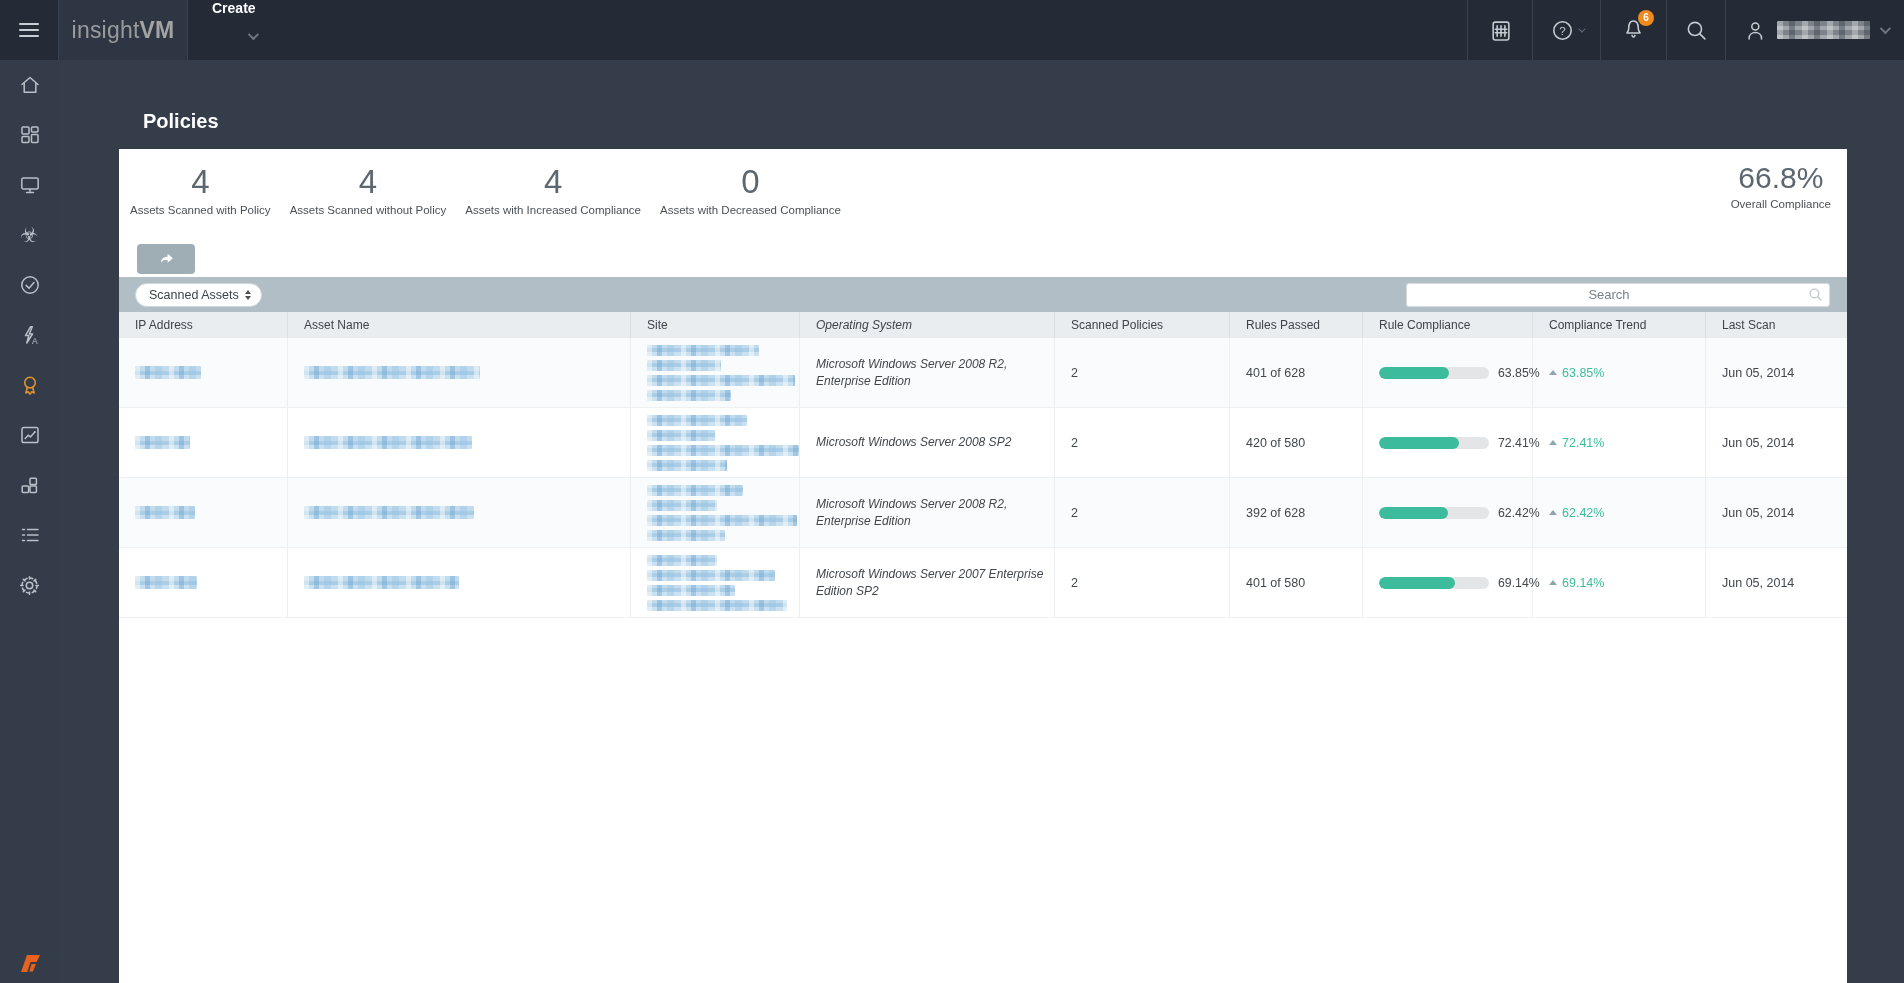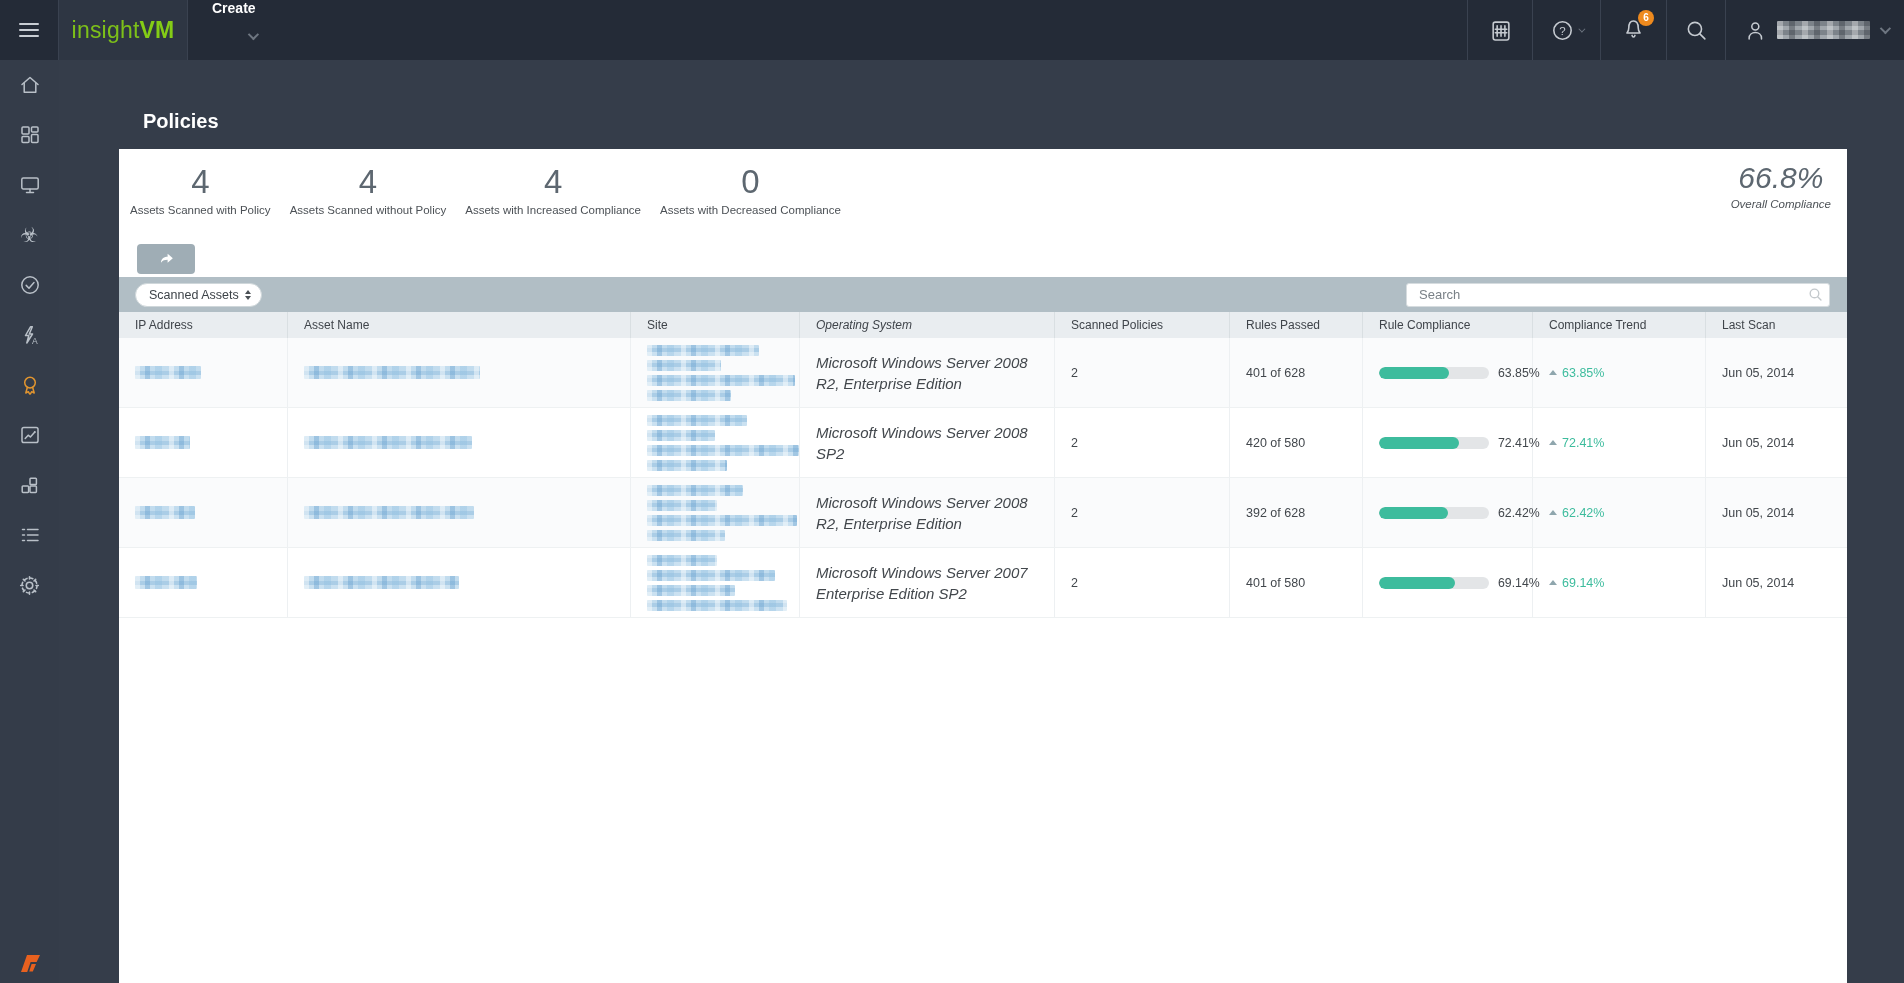--- a/index.html
+++ b/index.html
@@ -11,21 +11,21 @@
     overflow:hidden;
     color:#42474c;
   }
   .glyph { font-family:"DejaVu Sans", sans-serif; }
 
   
   .topnav { position:absolute; top:0; left:0; width:100%; height:60px; background:#242b37; display:flex; align-items:stretch; z-index:10; }
   .nav-menu { width:59px; border-right:1px solid #3a4250; display:flex; flex-direction:column; align-items:center; justify-content:center; gap:4px; cursor:pointer; }
   .nav-menu span { display:block; width:20px; height:2px; background:#c9ced4; border-radius:1px; }
   .nav-logo { width:129px; background:#2e3643; border-right:1px solid #3a4250; display:flex; align-items:center; justify-content:center; }
-  .logo-text { color:#84cc16; font-size:23px; letter-spacing:.2px; white-space:nowrap; }
+  .logo-text { color:#a3a3a3; font-size:23px; letter-spacing:.2px; white-space:nowrap; }
   .logo-text .thin { font-weight:400; opacity:.92; }
   .logo-text .bold { font-weight:700; }
   .nav-create { display:flex; align-items:flex-end; gap:16px; padding:0 24px; color:#fff; font-size:14px; font-weight:700; cursor:pointer;flex-direction:column; }
   .chev { display:inline-block; width:8px; height:8px; border-right:2px solid #6e7681; border-bottom:2px solid #6e7681; transform:rotate(45deg) translateY(-2px); }
   .chev.small { width:5px; height:5px; border-width:1.6px; }
   .nav-right { margin-left:auto; display:flex; align-items:stretch; }
   .nav-cell { border-left:1px solid #3a4250; display:flex; align-items:center; justify-content:center; cursor:pointer; }
   .nav-cell.w-cal { width:65px; } .nav-cell.w-help { width:68px; gap:4px; }
   .nav-cell.w-bell { width:66px; } .nav-cell.w-search { width:59px; }
   .nav-cell.w-user { width:179px; gap:10px; justify-content:flex-start; padding-left:18px; }
@@ -61,48 +61,48 @@
   .main { position:absolute; left:60px; top:60px; right:0; bottom:0; }
   .page-title { position:absolute; left:59px; top:50px; color:#fff; font-size:20px; font-weight:700;margin-left:24px; }
   .card { position:absolute; left:59px; top:89px; width:1728px; bottom:0; background:#fff; }
 
   
   .stats { position:relative; height:95px; }
   .stats-row { display:flex; gap:19px; padding:14px 0 0 11px; }
   .stat { text-align:center; }
   .stat-value { font-size:33px; color:#5d6770; line-height:1.15; }
   .stat-label { font-size:11.5px; color:#4c5156; margin-top:3px; white-space:nowrap; }
-  .overall { position:absolute; top:12px; right:16px; text-align:center;font-style:italic; }
+  .overall { position:absolute; top:12px; right:16px; text-align:center; }
   .overall-value { font-size:30px; color:#5d6770; line-height:1.15; }
   .overall-label { font-size:11.5px; color:#4c5156; margin-top:2px; }
 
   
   .share-btn { margin:0 0 3px 18px; width:58px; height:30px; background:#9fadb5; border:none; border-radius:4px; display:flex; align-items:center; justify-content:center; cursor:pointer; }
   .toolbar { height:35px; background:#b1bec5; display:flex; align-items:center; padding:0 17px 0 16px; }
   .filter { height:24px; background:#fff; border:1px solid #cfd7da; border-radius:13px; display:flex; align-items:center; gap:6px; padding:0 10px 0 13px; font-size:12.5px; color:#3d4348; cursor:pointer; }
   .sort-arrows { display:flex; flex-direction:column; gap:2px; }
   .sort-arrows i { display:block; width:0; height:0; border-left:3.5px solid transparent; border-right:3.5px solid transparent; }
   .sort-arrows .up { border-bottom:4px solid #4a5055; }
   .sort-arrows .down { border-top:4px solid #4a5055; }
   .search-wrap { margin-left:auto; position:relative; width:424px; }
-  .search-input { width:100%; height:24px; border:1px solid #d6dcdf; border-radius:3px; font-size:13px; color:#3d4348; padding:0 30px 0 12px; outline:none; font-family:inherit; }
+  .search-input { width:100%; height:24px; border:1px solid #d6dcdf; border-radius:3px; font-size:13px; color:#3d4348; padding:0 30px 0 12px; outline:none; font-family:inherit;text-align:center; }
   .search-input::placeholder { color:#7a8187; }
   .search-in-ico { position:absolute; right:7px; top:4px; opacity:.5; }
 
   
   .thead { display:flex; height:26px; background:#e9edf0; }
   .th { font-size:12px; color:#3f444a; padding-left:16px; border-right:1px solid #d9dfe2; height:100%; display:flex; align-items:center; }
   .c1{width:169px;} .c2{width:343px;} .c3{width:169px;} .c4{width:255px;font-style:italic;}
   .c5{width:175px;} .c6{width:133px;} .c7{width:170px;} .c8{width:173px;}
   .c9{width:141px; border-right:none !important;}
   .tr { display:flex; height:70px; border-bottom:1px solid #eef1f2; background:#fff; }
   .tr:nth-child(odd) { background:#fafbfc; }
   .td { padding-left:16px; border-right:1px solid #edf0f2; display:flex; align-items:center; font-size:12.5px; color:#42474c; }
   .td.c3 { align-items:flex-start; padding-top:7px; }
-  .td.c4 { padding-right:10px; font-size:15px; line-height:1.4; }
+  .td.c4 { padding-right:10px; font-size:12px; line-height:1.4; }
   .td.c7 { padding-right:0; }
   .site-lines { display:flex; flex-direction:column; gap:4px; }
   .site-line { height:11px; }
   .bar { width:110px; height:12px; border-radius:6px; background:#e3e5e7; overflow:hidden; margin-right:9px; flex:none; }
   .bar-fill { height:100%; background:var(--teal); border-radius:6px; }
   .pct { font-size:12.3px; color:#42474c; white-space:nowrap; }
   .caret-up { width:0; height:0; border-left:4px solid transparent; border-right:4px solid transparent; border-bottom:5px solid #8fa6ad; margin-right:5px; flex:none; }
   .trend-val { color:var(--teal); font-size:12.5px; }
 </style>
 </head>

